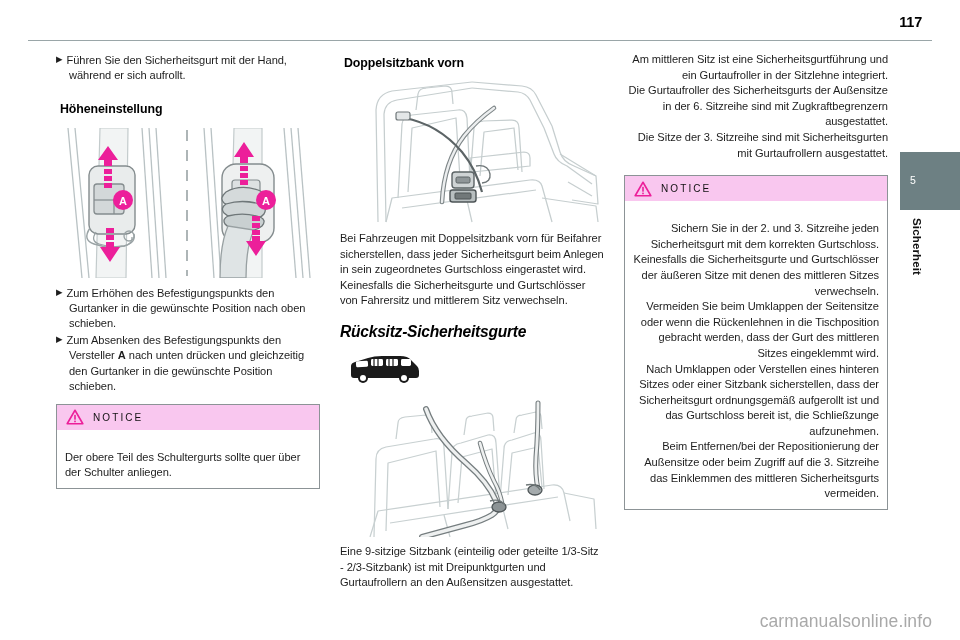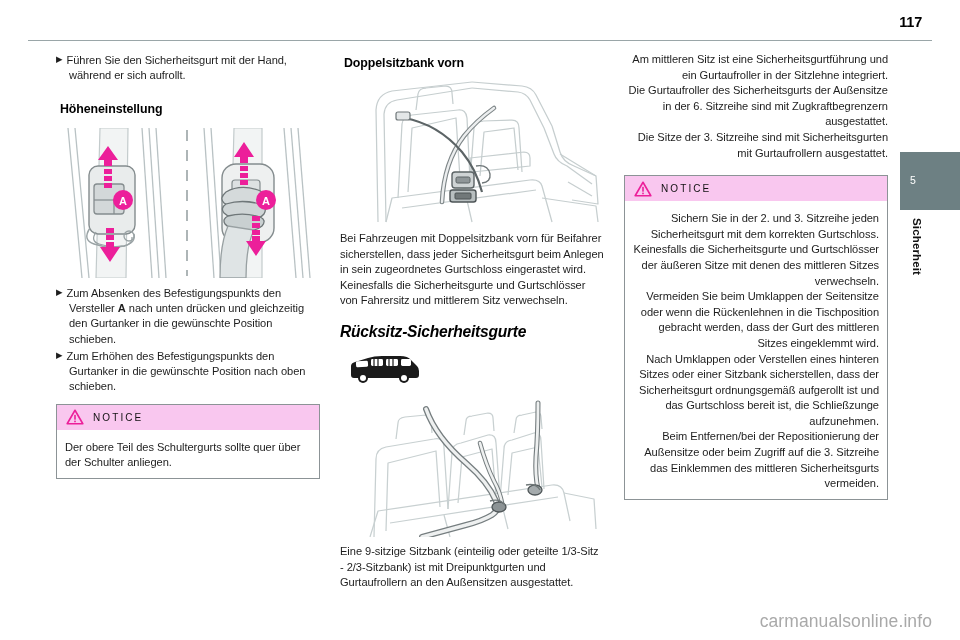--- a/index.html
+++ b/index.html
@@ -124,21 +124,21 @@
     height: 16px;
     flex: 0 0 auto;
     margin-right: 9px;
   }
   .notice-title {
     font-size: 10px;
     letter-spacing: 2.1px;
     color: #111;
   }
   .notice-body {
-    padding: 10px 8px 7px 8px;
+    padding: 20px 8px 7px 8px;
   }
   .notice-body p {
     margin: 0;
     font-size: 11.1px;
     line-height: 15.6px;
     color: #1d1d1d;
     letter-spacing: -0.05px;
   }
 
   
@@ -277,23 +277,23 @@
         <rect x="196" y="102" width="8" height="5"></rect>
         <polygon points="200,128 210,113 204,113 204,108 196,108 196,113 190,113"></polygon>
       </g>
 
       <circle cx="210" cy="72" r="10" fill="#ec1f9a"></circle>
       <text x="210" y="76.5" font-family="Liberation Sans, sans-serif" font-size="11" font-weight="bold" fill="#ffffff" text-anchor="middle">A</text>
     </svg>
 
     <div style="height:7px"></div>
 
+    <span class="bullet-line"><span class="arrow-glyph">▶</span><span>Zum Erhöhen des Befestigungspunkts den Gurtanker in die gewünschte Position nach oben schieben.</span></span>
+
     <span class="bullet-line"><span class="arrow-glyph">▶</span><span>Zum Absenken des Befestigungspunkts den Versteller </span><span class="bold-inline">A</span><span> nach unten drücken und gleichzeitig den Gurtanker in die gewünschte Position schieben.</span></span>
-
-    <span class="bullet-line"><span class="arrow-glyph">▶</span><span>Zum Erhöhen des Befestigungspunkts den Gurtanker in die gewünschte Position nach oben schieben.</span></span>
 
     <div class="gap-sm"></div>
 
     <div class="notice">
       <div class="notice-head">
         <svg class="notice-tri" viewBox="0 0 20 18">
           <path d="M10 1.4 L18.8 16.6 L1.2 16.6 Z" fill="none" stroke="#ec1f9a" stroke-width="1.8" stroke-linejoin="round"></path>
           <rect x="9.1" y="6.6" width="1.8" height="5.4" fill="#ec1f9a"></rect>
           <rect x="9.1" y="13.1" width="1.8" height="1.8" fill="#ec1f9a"></rect>
         </svg>

